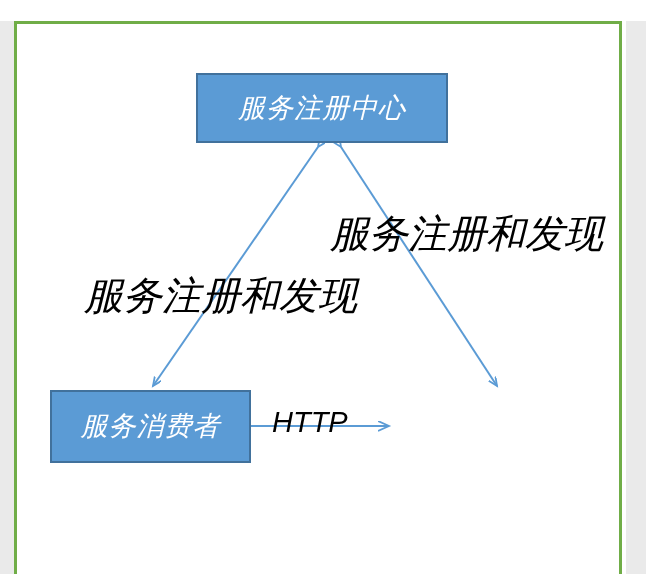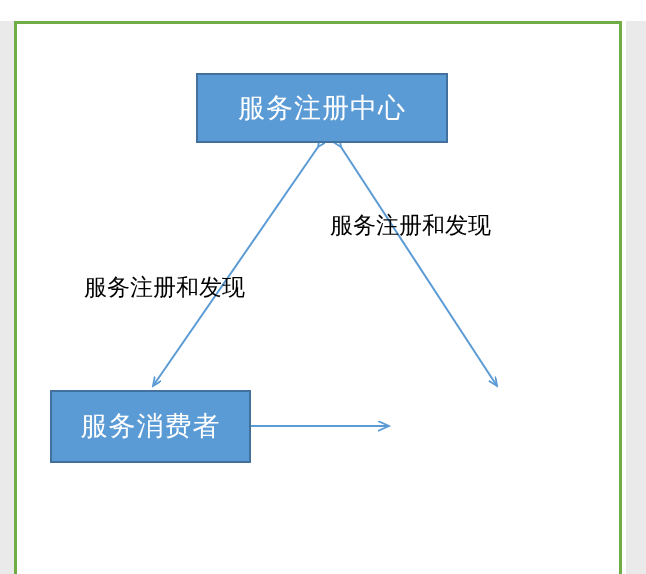--- a/index.html
+++ b/index.html
@@ -11,20 +11,21 @@
     width: 646px;
     height: 574px;
     overflow: hidden;
     font-family: "Liberation Sans", "DejaVu Sans", sans-serif;
   }
   #canvas {
     position: relative;
     width: 592px;
     height: 574px;
     background: #ffffff;
+    font-style: italic;
   }
   
   .gutter {
     position: absolute;
     background: #eaeaea;
   }
   .gutter-left  { left: 0;   top: 0;    width: 14px;  height: 574px; }
   .gutter-right { left: 626px; top: 0;  width: 20px;  height: 574px; }
   .gutter-top   { left: 0;   top: 0;    width: 646px; height: 21px; background: #ffffff; }
 
@@ -54,21 +55,21 @@
     line-height: 1;
     white-space: nowrap;
   }
   #node-registry  { left: 196px; top: 73px;  width: 252px; height: 70px; }
   #node-consumer  { left: 50px;  top: 390px; width: 201px; height: 73px; }
   #node-provider  { left: 391px; top: 390px; width: 196px; height: 73px; }
 
   .edge-label {
     position: absolute;
     color: #000000;
-    font-size: 23px;
+    font-size: 39px;
     line-height: 1;
     white-space: nowrap;
     letter-spacing: 0px;
   }
   #label-left  { left: 84px;  top: 276px; }
   #label-right { left: 330px; top: 214px; }
   #label-http  { left: 272px; top: 408px; font-size: 29px; }
 
   svg.edges {
     position: absolute;
@@ -119,14 +120,15 @@
 
   <div class="node" id="node-consumer">
     <span>服务消费者</span>
   </div>
 
 
   <div class="edge-label" id="label-left">服务注册和发现</div>
 
   <div class="edge-label" id="label-right">服务注册和发现</div>
 
+  <div class="edge-label" id="label-http">HTTP</div>
 
 </div>
 
 </body></html>

